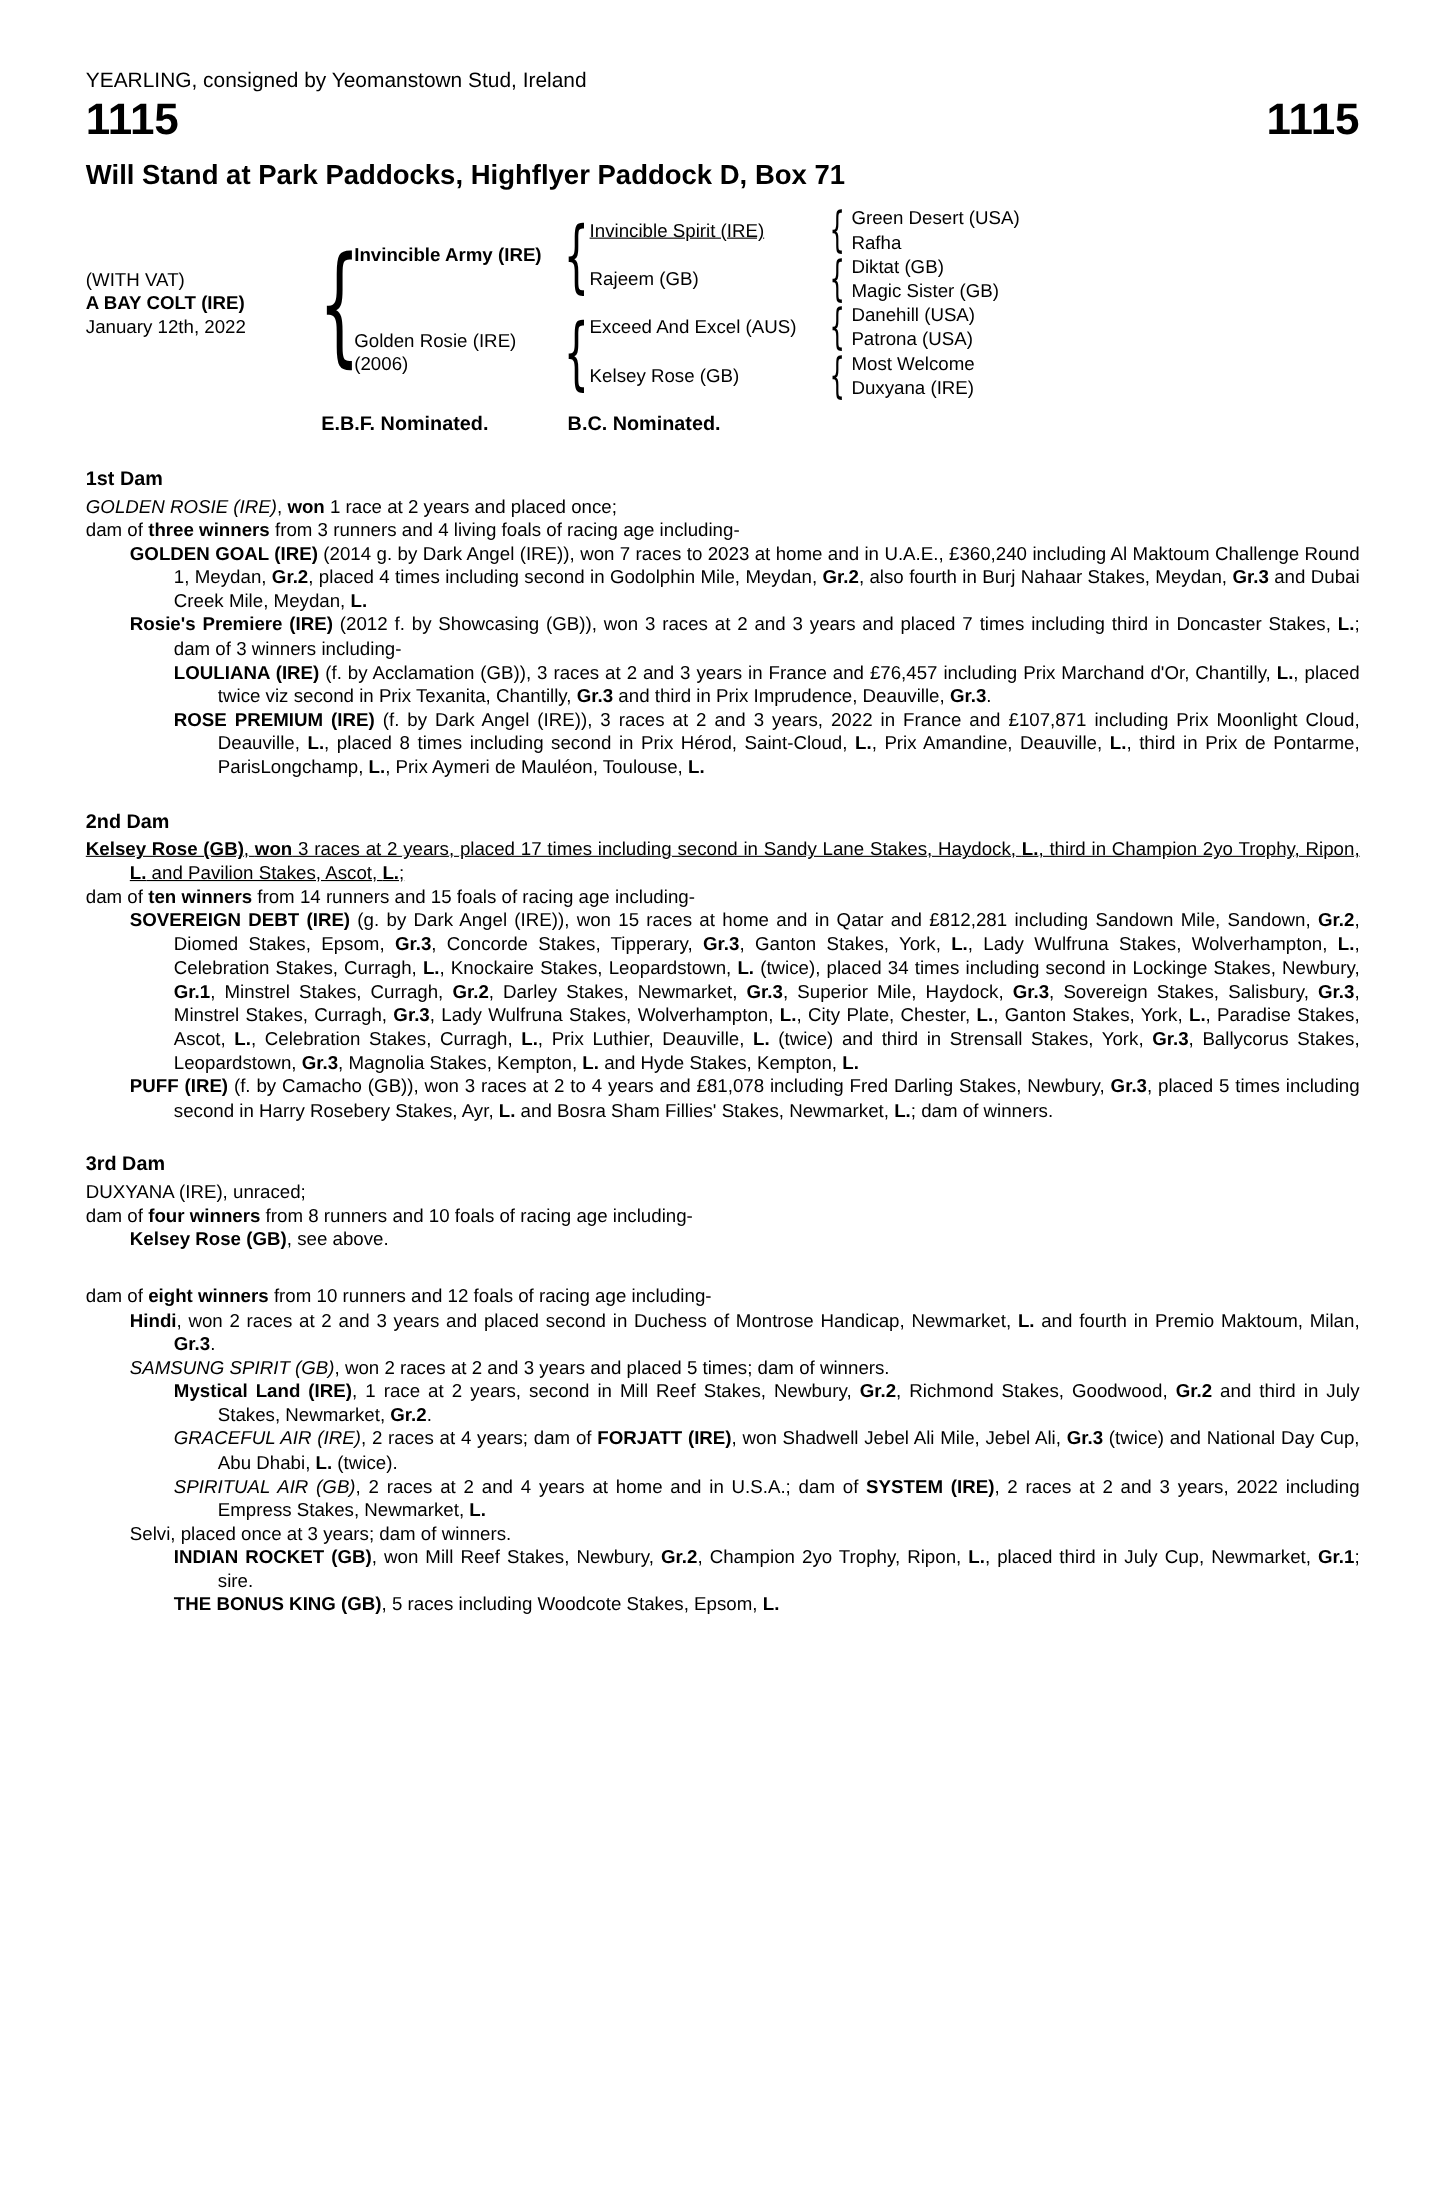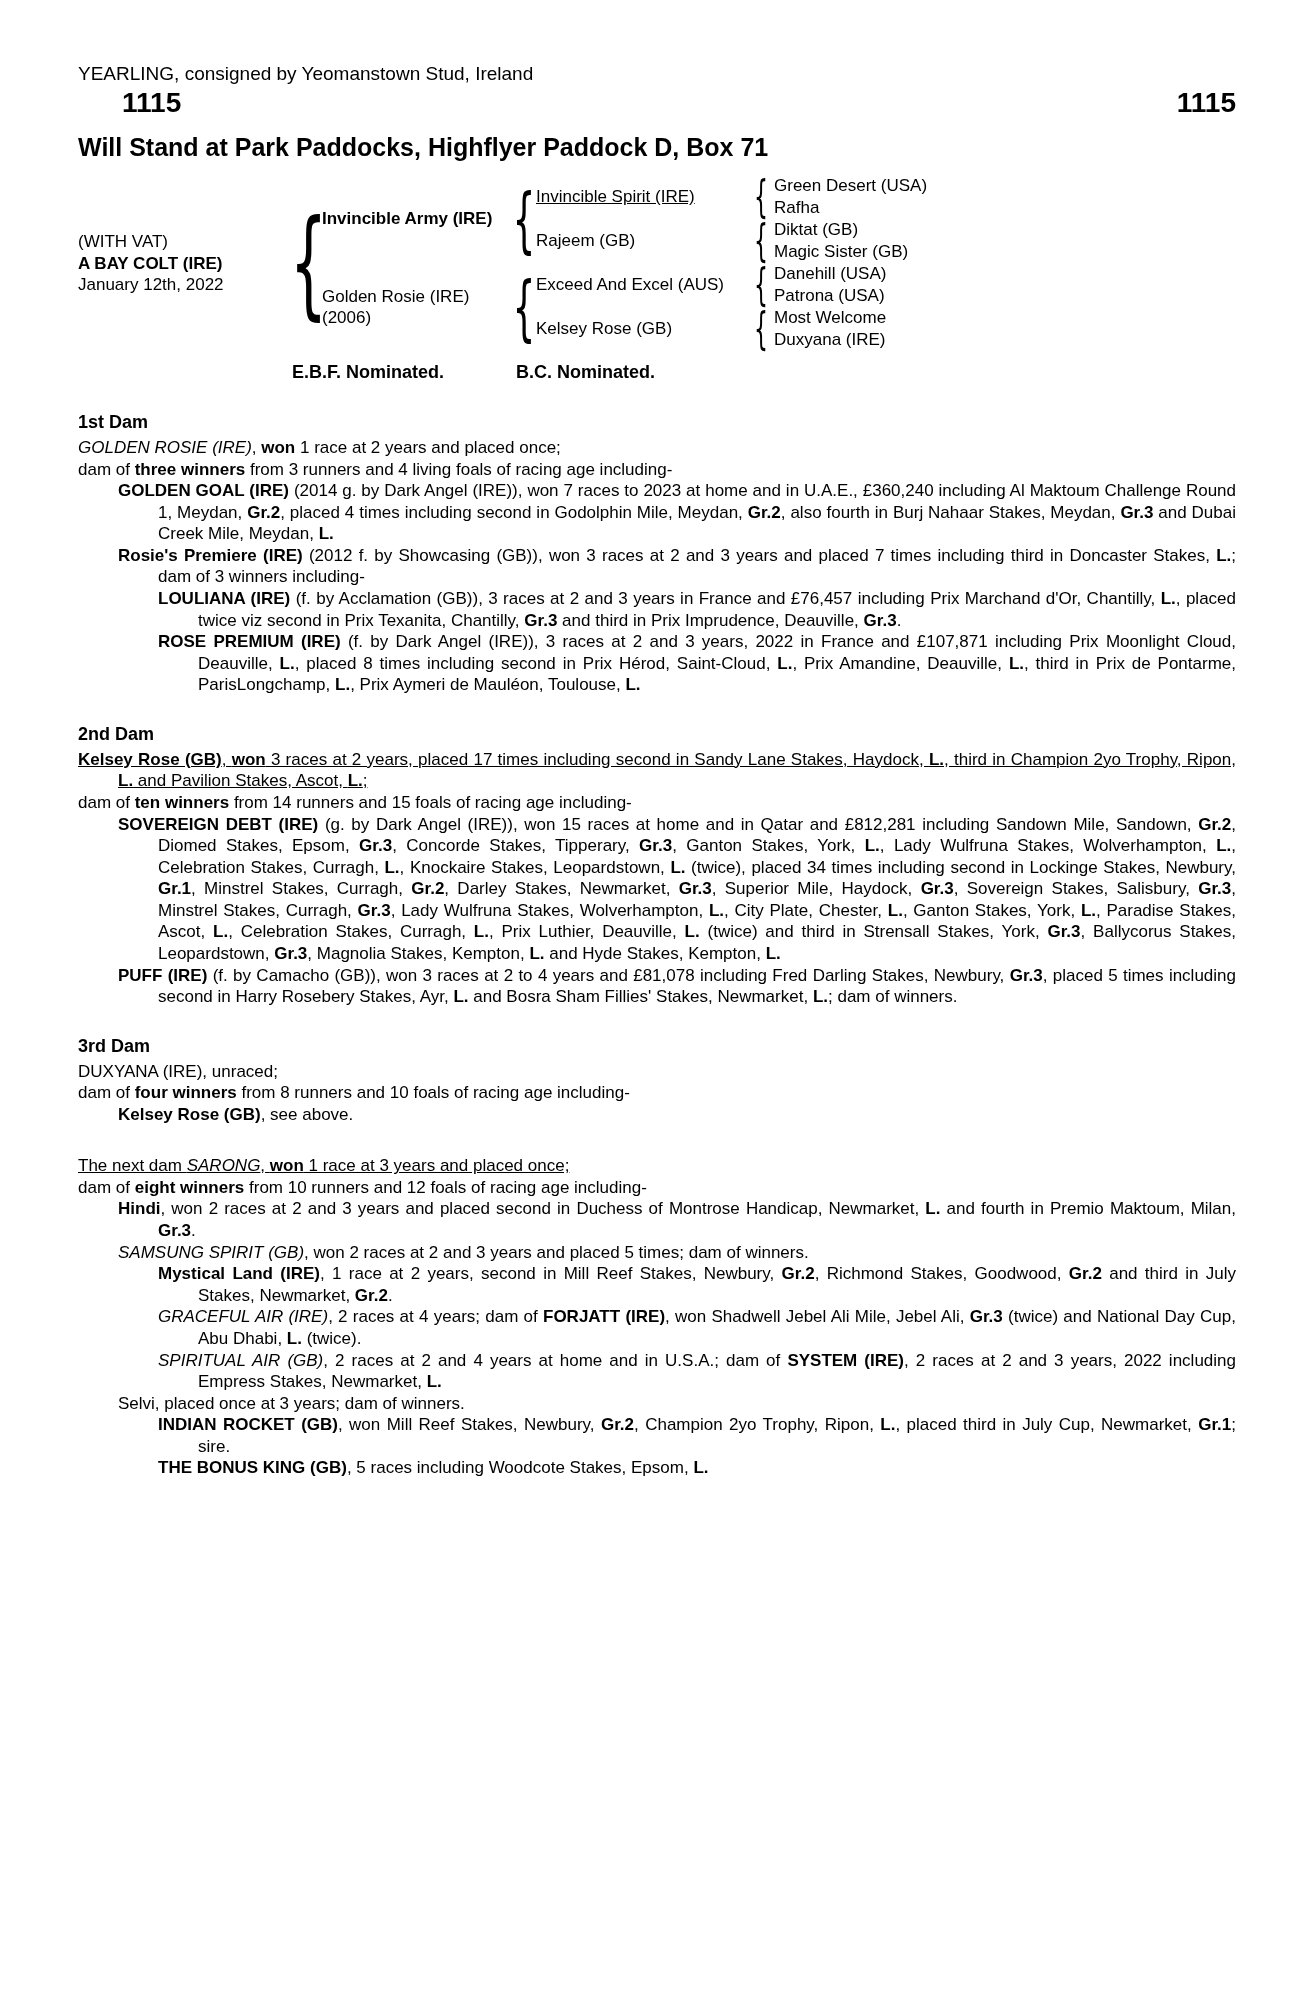--- a/index.html
+++ b/index.html
@@ -6,21 +6,21 @@
   body {
     width:1314px; height:2000px; background:#ffffff; color:#000000;
     font-family:"Liberation Sans","DejaVu Sans",sans-serif;
     font-size:17px; line-height:1.27;
   }
   .page { padding:62px 78px 0 78px; box-sizing:border-box; }
 
   
   .consignor { text-align:left; font-size:19px; }
   .lot-row { display:flex; justify-content:space-between; align-items:baseline;
-             font-size:28px; font-weight:bold; line-height:1.05; margin-top:2px;margin-left:44px; }
+             font-size:40px; font-weight:bold; line-height:1.05; margin-top:2px; }
   .stand-line { font-weight:bold; font-size:25px; margin-top:14px; }
 
   
   .pedigree {
     display:grid;
     grid-template-columns:218px 26px 190px 24px 212px 26px 1fr;
     grid-template-rows:repeat(8, 22px);
     margin-top:12px; align-items:center;
   }
   .ped-name { white-space:nowrap; }
@@ -150,21 +150,20 @@
         <p class="para ind-a"><span class="b">SOVEREIGN DEBT (IRE)</span><span> (g. by Dark Angel (IRE)), won 15 races at home and in Qatar and £812,281 including Sandown Mile, Sandown, </span><span class="b">Gr.2</span><span>, Diomed Stakes, Epsom, </span><span class="b">Gr.3</span><span>, Concorde Stakes, Tipperary, </span><span class="b">Gr.3</span><span>, Ganton Stakes, York, </span><span class="b">L.</span><span>, Lady Wulfruna Stakes, Wolverhampton, </span><span class="b">L.</span><span>, Celebration Stakes, Curragh, </span><span class="b">L.</span><span>, Knockaire Stakes, Leopardstown, </span><span class="b">L.</span><span> (twice), placed 34 times including second in Lockinge Stakes, Newbury, </span><span class="b">Gr.1</span><span>, Minstrel Stakes, Curragh, </span><span class="b">Gr.2</span><span>, Darley Stakes, Newmarket, </span><span class="b">Gr.3</span><span>, Superior Mile, Haydock, </span><span class="b">Gr.3</span><span>, Sovereign Stakes, Salisbury, </span><span class="b">Gr.3</span><span>, Minstrel Stakes, Curragh, </span><span class="b">Gr.3</span><span>, Lady Wulfruna Stakes, Wolverhampton, </span><span class="b">L.</span><span>, City Plate, Chester, </span><span class="b">L.</span><span>, Ganton Stakes, York, </span><span class="b">L.</span><span>, Paradise Stakes, Ascot, </span><span class="b">L.</span><span>, Celebration Stakes, Curragh, </span><span class="b">L.</span><span>, Prix Luthier, Deauville, </span><span class="b">L.</span><span> (twice) and third in Strensall Stakes, York, </span><span class="b">Gr.3</span><span>, Ballycorus Stakes, Leopardstown, </span><span class="b">Gr.3</span><span>, Magnolia Stakes, Kempton, </span><span class="b">L.</span><span> and Hyde Stakes, Kempton, </span><span class="b">L.</span></p>
         <p class="para ind-a"><span class="b">PUFF (IRE)</span><span> (f. by Camacho (GB)), won 3 races at 2 to 4 years and £81,078 including Fred Darling Stakes, Newbury, </span><span class="b">Gr.3</span><span>, placed 5 times including second in Harry Rosebery Stakes, Ayr, </span><span class="b">L.</span><span> and Bosra Sham Fillies' Stakes, Newmarket, </span><span class="b">L.</span><span>; dam of winners.</span></p>
       </section>
       <section class="dam-section">
         <div class="sec-heading">3rd Dam</div>
         <p class="para ind-0"><span>DUXYANA (IRE), unraced;</span></p>
         <p class="para ind-0"><span>dam of </span><span class="b">four winners</span><span> from 8 runners and 10 foals of racing age including-</span></p>
         <p class="para ind-a"><span class="b">Kelsey Rose (GB)</span><span>, see above.</span></p>
       </section>
       <section class="dam-section first-gap">
-        <p class="para ind-h"><span>The next dam </span><span class="i">SARONG</span><span>, </span><span class="b">won</span><span> 1 race at 3 years and placed once;</span></p>
         <p class="para ind-0"><span>dam of </span><span class="b">eight winners</span><span> from 10 runners and 12 foals of racing age including-</span></p>
         <p class="para ind-a"><span class="b">Hindi</span><span>, won 2 races at 2 and 3 years and placed second in Duchess of Montrose Handicap, Newmarket, </span><span class="b">L.</span><span> and fourth in Premio Maktoum, Milan, </span><span class="b">Gr.3</span><span>.</span></p>
         <p class="para ind-a"><span class="i">SAMSUNG SPIRIT (GB)</span><span>, won 2 races at 2 and 3 years and placed 5 times; dam of winners.</span></p>
         <p class="para ind-b"><span class="b">Mystical Land (IRE)</span><span>, 1 race at 2 years, second in Mill Reef Stakes, Newbury, </span><span class="b">Gr.2</span><span>, Richmond Stakes, Goodwood, </span><span class="b">Gr.2</span><span> and third in July Stakes, Newmarket, </span><span class="b">Gr.2</span><span>.</span></p>
         <p class="para ind-b"><span class="i">GRACEFUL AIR (IRE)</span><span>, 2 races at 4 years; dam of </span><span class="b">FORJATT (IRE)</span><span>, won Shadwell Jebel Ali Mile, Jebel Ali, </span><span class="b">Gr.3</span><span> (twice) and National Day Cup, Abu Dhabi, </span><span class="b">L.</span><span> (twice).</span></p>
         <p class="para ind-b"><span class="i">SPIRITUAL AIR (GB)</span><span>, 2 races at 2 and 4 years at home and in U.S.A.; dam of </span><span class="b">SYSTEM (IRE)</span><span>, 2 races at 2 and 3 years, 2022 including Empress Stakes, Newmarket, </span><span class="b">L.</span></p>
         <p class="para ind-a"><span>Selvi, placed once at 3 years; dam of winners.</span></p>
         <p class="para ind-b"><span class="b">INDIAN ROCKET (GB)</span><span>, won Mill Reef Stakes, Newbury, </span><span class="b">Gr.2</span><span>, Champion 2yo Trophy, Ripon, </span><span class="b">L.</span><span>, placed third in July Cup, Newmarket, </span><span class="b">Gr.1</span><span>; sire.</span></p>
         <p class="para ind-b"><span class="b">THE BONUS KING (GB)</span><span>, 5 races including Woodcote Stakes, Epsom, </span><span class="b">L.</span></p>
       </section>

